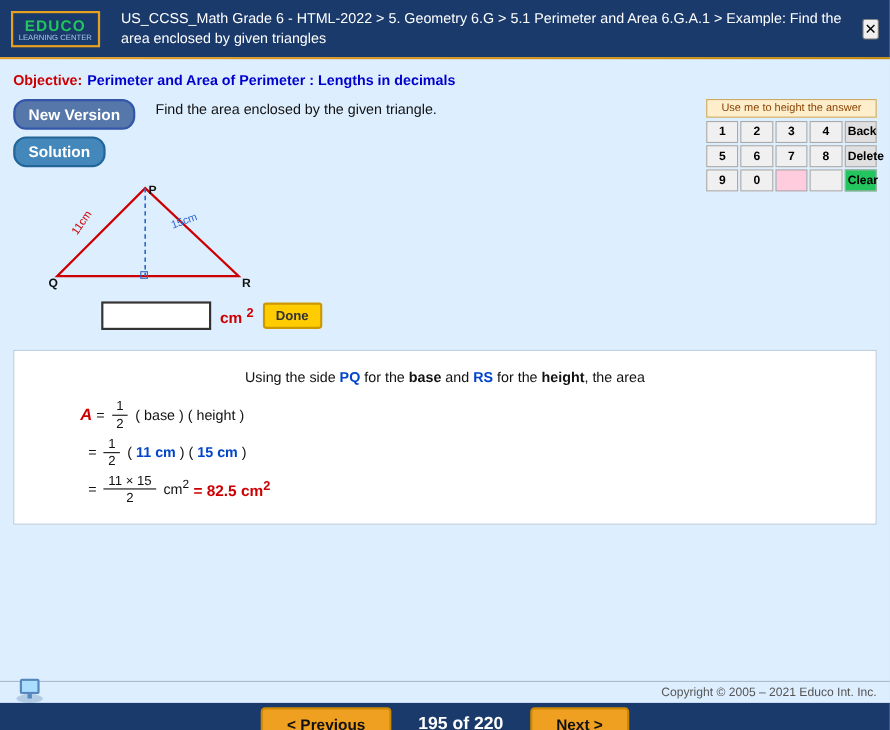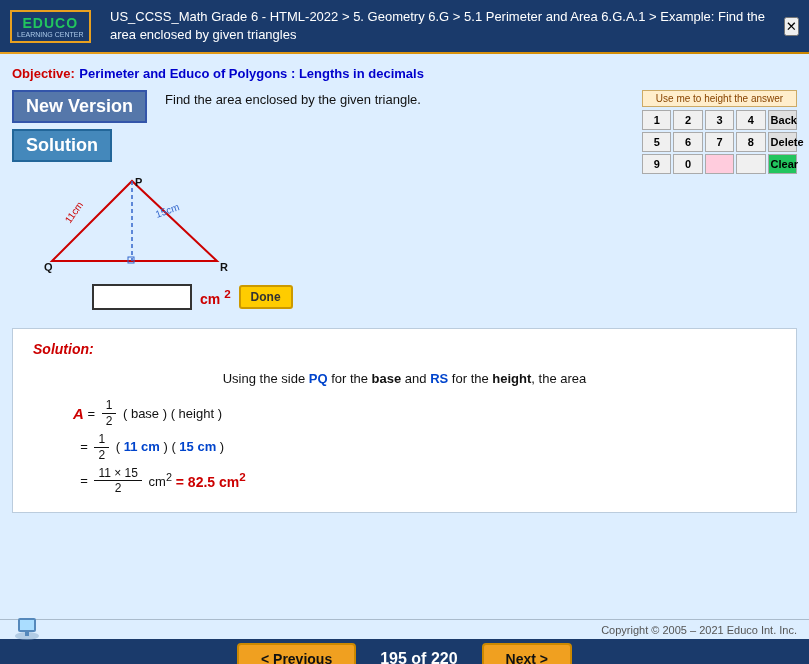--- a/index.html
+++ b/index.html
@@ -79,24 +79,24 @@
     }
     #buttons-row {
       display: flex;
       gap: 8px;
       align-items: flex-start;
       margin-bottom: 6px;
     }
     .action-btn {
       padding: 4px 12px;
       font-weight: bold;
-      font-size: 18px;
+      font-size: 14px;
       cursor: pointer;
       border: 2px solid;
-      border-radius: 0;
+      border-radius: 12px;
     }
     #new-version-btn {
       background: #5577aa;
       color: white;
       border-color: #3355aa;
     }
     #solution-btn {
       background: #4488bb;
       color: white;
       border-color: #226699;
@@ -283,21 +283,21 @@
   </div>
   <div id="header-title">US_CCSS_Math Grade 6 - HTML-2022 &gt; 5. Geometry 6.G &gt; 5.1 Perimeter and Area 6.G.A.1 &gt; Example: Find the area enclosed by given triangles</div>
   <button id="close-btn-el">✕</button>
 </div>
 <div id="divider"></div>
 
 <div id="main-content">
 
   <div id="objective-bar">
     <span id="objective-label">Objective:</span>
-    <span id="objective-text"> Perimeter and Educo of Polygons : Lengths in decimals</span>
+    <span id="objective-text"> Perimeter and Area of Perimeter : Lengths in decimals</span>
   </div>
 
   <div id="top-section">
     <div id="problem-area">
       <div id="buttons-row">
         <button class="action-btn" id="new-version-btn">New Version</button>
         <span id="problem-text">Find the area enclosed by the given triangle.</span>
       </div>
       <button class="action-btn" id="solution-btn" style="margin-bottom:6px;">Solution</button>
 
@@ -347,21 +347,20 @@
         <button class="num-btn">9</button>
         <button class="num-btn">0</button>
         <button class="num-btn pink-btn" style="background:#ffccdd;"></button>
         <button class="num-btn"></button>
         <button class="num-btn clear-btn">Clear</button>
       </div>
     </div>
   </div>
 
   <div id="solution-section">
-    <div id="solution-label">Solution:</div>
     <div id="solution-body">
 
       <div style="text-align:center; margin-bottom:8px;">
         Using the side <span class="highlight-blue">PQ</span> for the <span class="highlight-bold">base</span> and <span class="highlight-blue">RS</span> for the <span class="highlight-bold">height</span>, the area
       </div>
 
       <div class="math-line">
         <span class="math-italic-red">A</span>
         &nbsp;=&nbsp;
         <span class="fraction">

